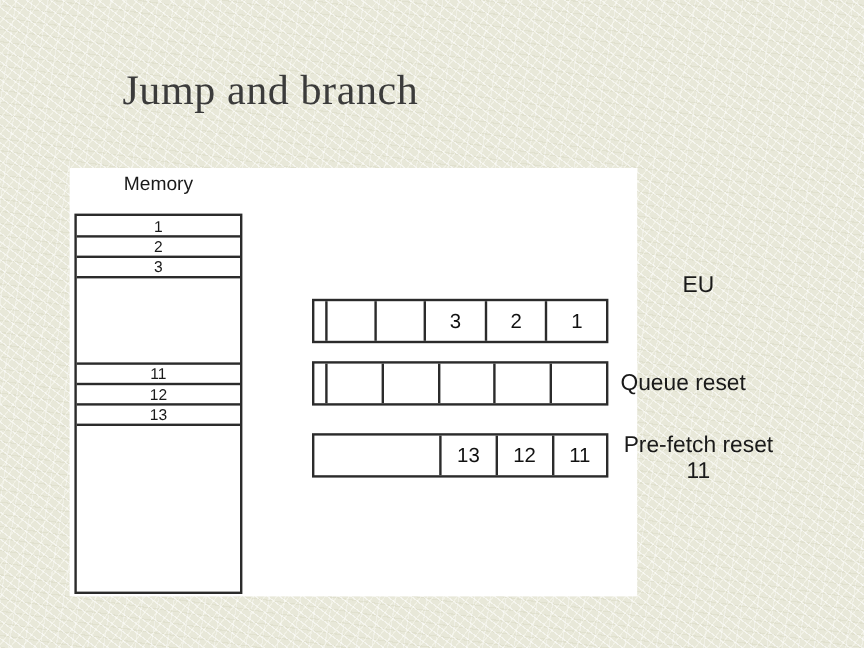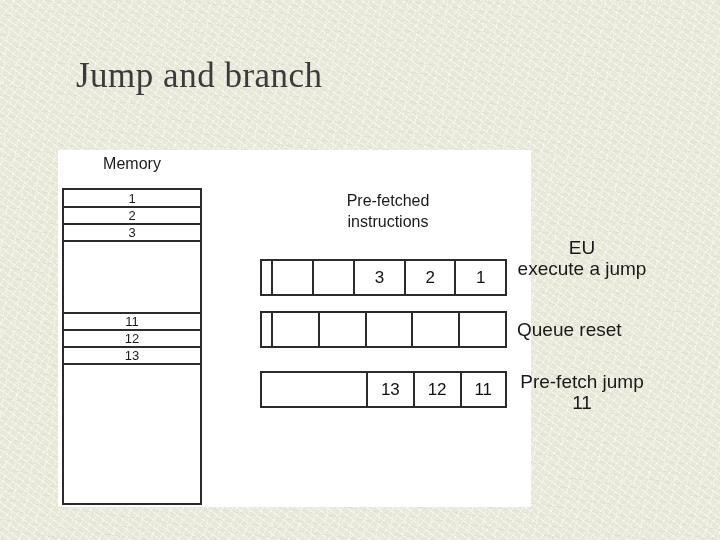--- a/index.html
+++ b/index.html
@@ -8,25 +8,25 @@
     font-family:"Liberation Sans",sans-serif;
     background-color:#e8e8d9;
     background-image:
       repeating-linear-gradient(37deg,  rgba(255,255,255,.55) 0px, rgba(255,255,255,.55) 1px, transparent 1px, transparent 6px),
       repeating-linear-gradient(-53deg, rgba(252,252,244,.45) 0px, rgba(252,252,244,.45) 1px, transparent 1px, transparent 8px),
       repeating-linear-gradient(8deg,   rgba(213,213,191,.40) 0px, rgba(213,213,191,.40) 1px, transparent 1px, transparent 10px),
       repeating-linear-gradient(99deg,  rgba(255,255,255,.35) 0px, rgba(255,255,255,.35) 1px, transparent 1px, transparent 13px);
   }
   .slide{position:absolute;inset:0;}
   .title{
-    position:absolute;left:76px;top:56px;margin:0;
+    position:absolute;left:102px;top:56px;margin:0;
     font-family:"Liberation Serif",serif;font-weight:400;
     font-size:35px;color:#3b3b3b;letter-spacing:.5px;white-space:nowrap;
   }
-  .panel{position:absolute;left:58px;top:150px;width:473px;height:357px;background:#ffffff;}
+  .panel{position:absolute;left:58px;top:140px;width:473px;height:357px;background:#ffffff;}
 
   .memory-label{position:absolute;left:4px;top:5px;width:140px;text-align:center;font-size:16px;color:#1a1a1a;}
   .memory-box{
     position:absolute;left:4px;top:38px;width:140px;height:317px;
     border:2px solid #2b2b2b;box-sizing:border-box;background:#fff;
     display:flex;flex-direction:column;
   }
   .mrow{
     flex:0 0 auto;box-sizing:border-box;border-bottom:2px solid #2b2b2b;
     display:flex;align-items:center;justify-content:center;
@@ -73,24 +73,20 @@
       <div class="mrow h18">1</div>
       <div class="mrow h17">2</div>
       <div class="mrow h17">3</div>
       <div class="mrow hgap"></div>
       <div class="mrow h17">11</div>
       <div class="mrow h17">12</div>
       <div class="mrow h17">13</div>
       <div class="mrow hfill"></div>
     </div>
 
-    <div class="caption">
-      <div>Pre-fetched</div>
-      <div>instructions</div>
-    </div>
 
     <div class="queue q1">
       <div class="qcell qnarrow"></div>
       <div class="qcell"></div>
       <div class="qcell"></div>
       <div class="qcell">3</div>
       <div class="qcell">2</div>
       <div class="qcell">1</div>
     </div>
 
@@ -105,24 +101,23 @@
 
     <div class="queue q3">
       <div class="qcell qwide"></div>
       <div class="qcell">13</div>
       <div class="qcell">12</div>
       <div class="qcell">11</div>
     </div>
 
     <div class="ann ann-eu">
       <div>EU</div>
-      <div>execute a jump</div>
     </div>
 
     <div class="ann ann-reset">Queue reset</div>
 
     <div class="ann ann-prefetch">
-      <div>Pre-fetch jump</div>
+      <div>Pre-fetch reset</div>
       <div>11</div>
     </div>
 
   </div>
 </div>
 
 </body></html>

